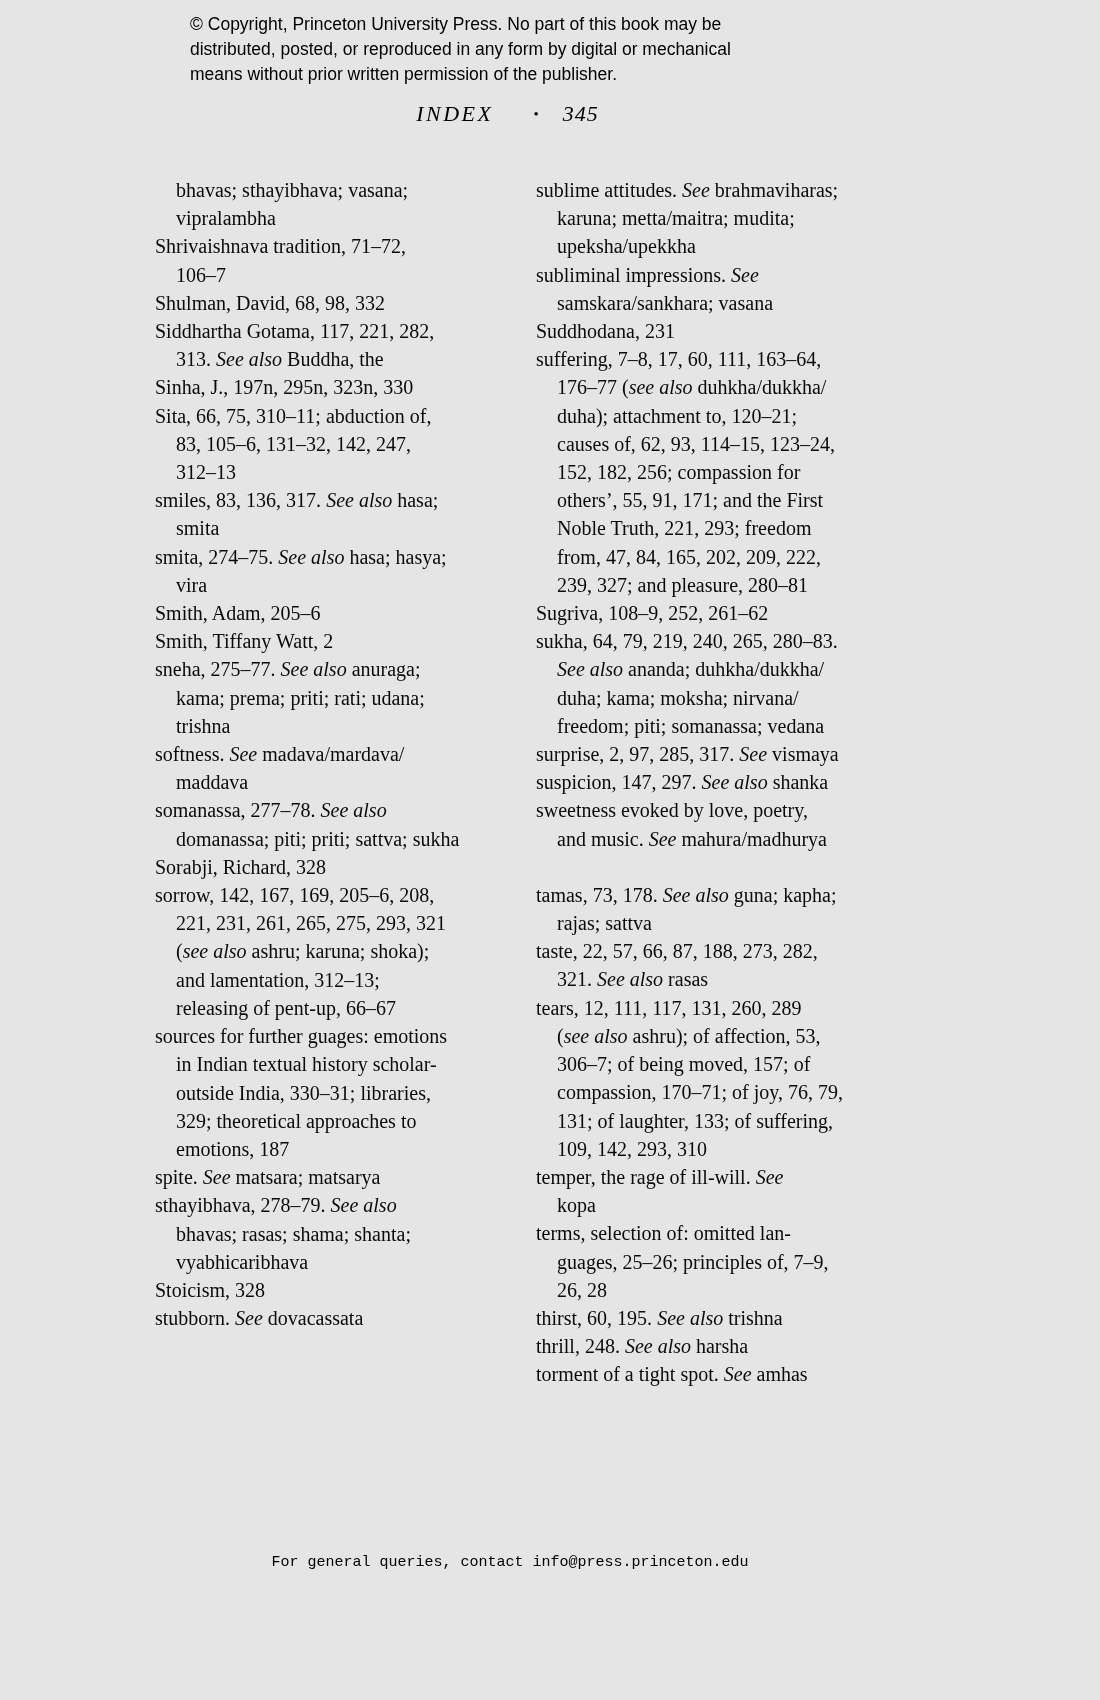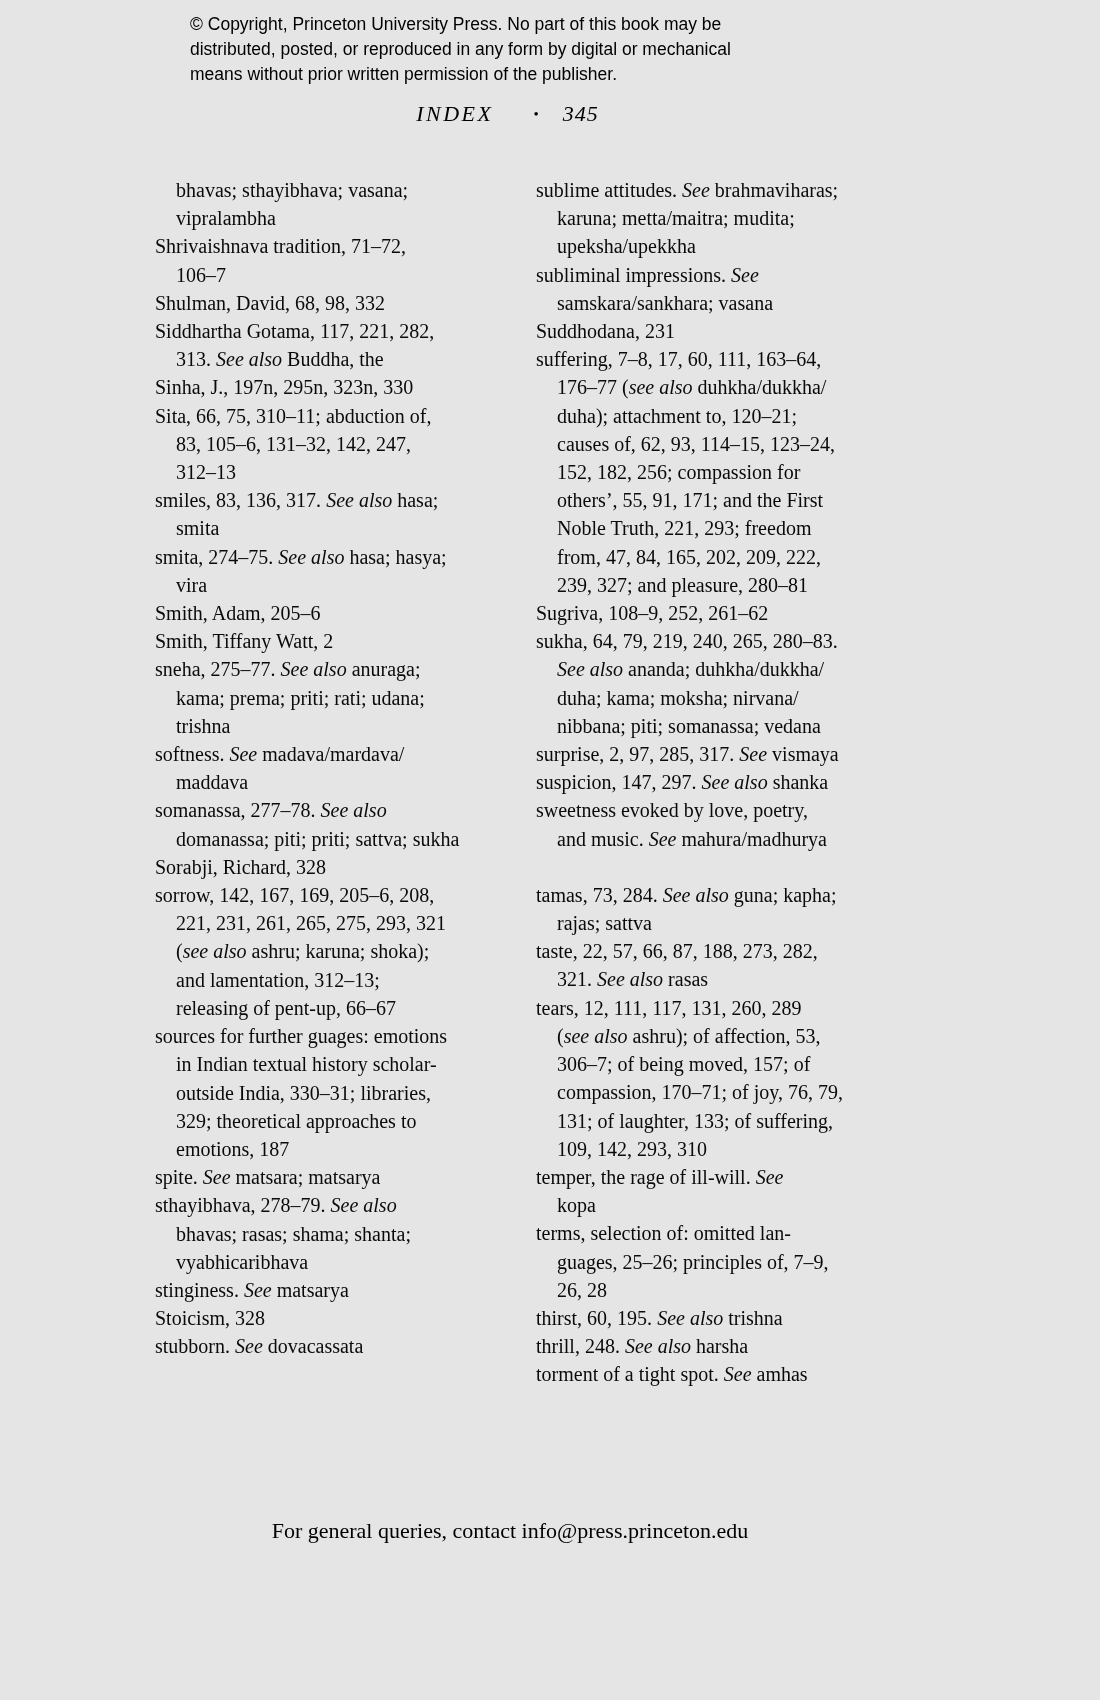--- a/index.html
+++ b/index.html
@@ -43,26 +43,26 @@
     font-size: 20px;
     line-height: 28.2px;
   }
   .col { width: 347px; }
   .line { white-space: nowrap; }
   .line.cont { padding-left: 21px; }
   .entry.gap-before { margin-top: 28px; }
   .it { font-style: italic; text-align: center; }
   .footer {
     position: absolute;
-    top: 1518px;
+    top: 1554px;
     left: 0;
     width: 1020px;
     text-align: center;
-    font-family: Liberation Serif, serif;
-    font-size: 22px;
+    font-family: Liberation Mono, monospace;
+    font-size: 15px;
     color: #000;
   }
 </style>
 </head>
 <body>
 
 <div class="page">
 
   <div class="copyright">
     <div>© Copyright, Princeton University Press. No part of this book may be</div>
@@ -143,23 +143,20 @@
           <div class="line cont"><span>329; theoretical approaches to</span></div>
           <div class="line cont"><span>emotions, 187</span></div>
         </div>
         <div class="entry">
           <div class="line first"><span>spite. </span><span class="it">See</span><span> matsara; matsarya</span></div>
         </div>
         <div class="entry">
           <div class="line first"><span>sthayibhava, 278–79. </span><span class="it">See also</span></div>
           <div class="line cont"><span>bhavas; rasas; shama; shanta;</span></div>
           <div class="line cont"><span>vyabhicaribhava</span></div>
-        </div>
-        <div class="entry">
-          <div class="line first"><span>stinginess. </span><span class="it">See</span><span> matsarya</span></div>
         </div>
         <div class="entry">
           <div class="line first"><span>Stoicism, 328</span></div>
         </div>
         <div class="entry">
           <div class="line first"><span>stubborn. </span><span class="it">See</span><span> dovacassata</span></div>
         </div>
       </div>
     <div class="col" id="col-right">
         <div class="entry">
@@ -185,34 +182,34 @@
           <div class="line cont"><span>from, 47, 84, 165, 202, 209, 222,</span></div>
           <div class="line cont"><span>239, 327; and pleasure, 280–81</span></div>
         </div>
         <div class="entry">
           <div class="line first"><span>Sugriva, 108–9, 252, 261–62</span></div>
         </div>
         <div class="entry">
           <div class="line first"><span>sukha, 64, 79, 219, 240, 265, 280–83.</span></div>
           <div class="line cont"><span class="it">See also</span><span> ananda; duhkha/dukkha/</span></div>
           <div class="line cont"><span>duha; kama; moksha; nirvana/</span></div>
-          <div class="line cont"><span>nibbana; piti; somanassa; vedana</span></div>
+          <div class="line cont"><span>freedom; piti; somanassa; vedana</span></div>
         </div>
         <div class="entry">
           <div class="line first"><span>surprise, 2, 97, 285, 317. </span><span class="it">See</span><span> vismaya</span></div>
         </div>
         <div class="entry">
           <div class="line first"><span>suspicion, 147, 297. </span><span class="it">See also</span><span> shanka</span></div>
         </div>
         <div class="entry">
           <div class="line first"><span>sweetness evoked by love, poetry,</span></div>
           <div class="line cont"><span>and music. </span><span class="it">See</span><span> mahura/madhurya</span></div>
         </div>
         <div class="entry gap-before">
-          <div class="line first"><span>tamas, 73, 284. </span><span class="it">See also</span><span> guna; kapha;</span></div>
+          <div class="line first"><span>tamas, 73, 178. </span><span class="it">See also</span><span> guna; kapha;</span></div>
           <div class="line cont"><span>rajas; sattva</span></div>
         </div>
         <div class="entry">
           <div class="line first"><span>taste, 22, 57, 66, 87, 188, 273, 282,</span></div>
           <div class="line cont"><span>321. </span><span class="it">See also</span><span> rasas</span></div>
         </div>
         <div class="entry">
           <div class="line first"><span>tears, 12, 111, 117, 131, 260, 289</span></div>
           <div class="line cont"><span>(</span><span class="it">see also</span><span> ashru); of affection, 53,</span></div>
           <div class="line cont"><span>306–7; of being moved, 157; of</span></div>

